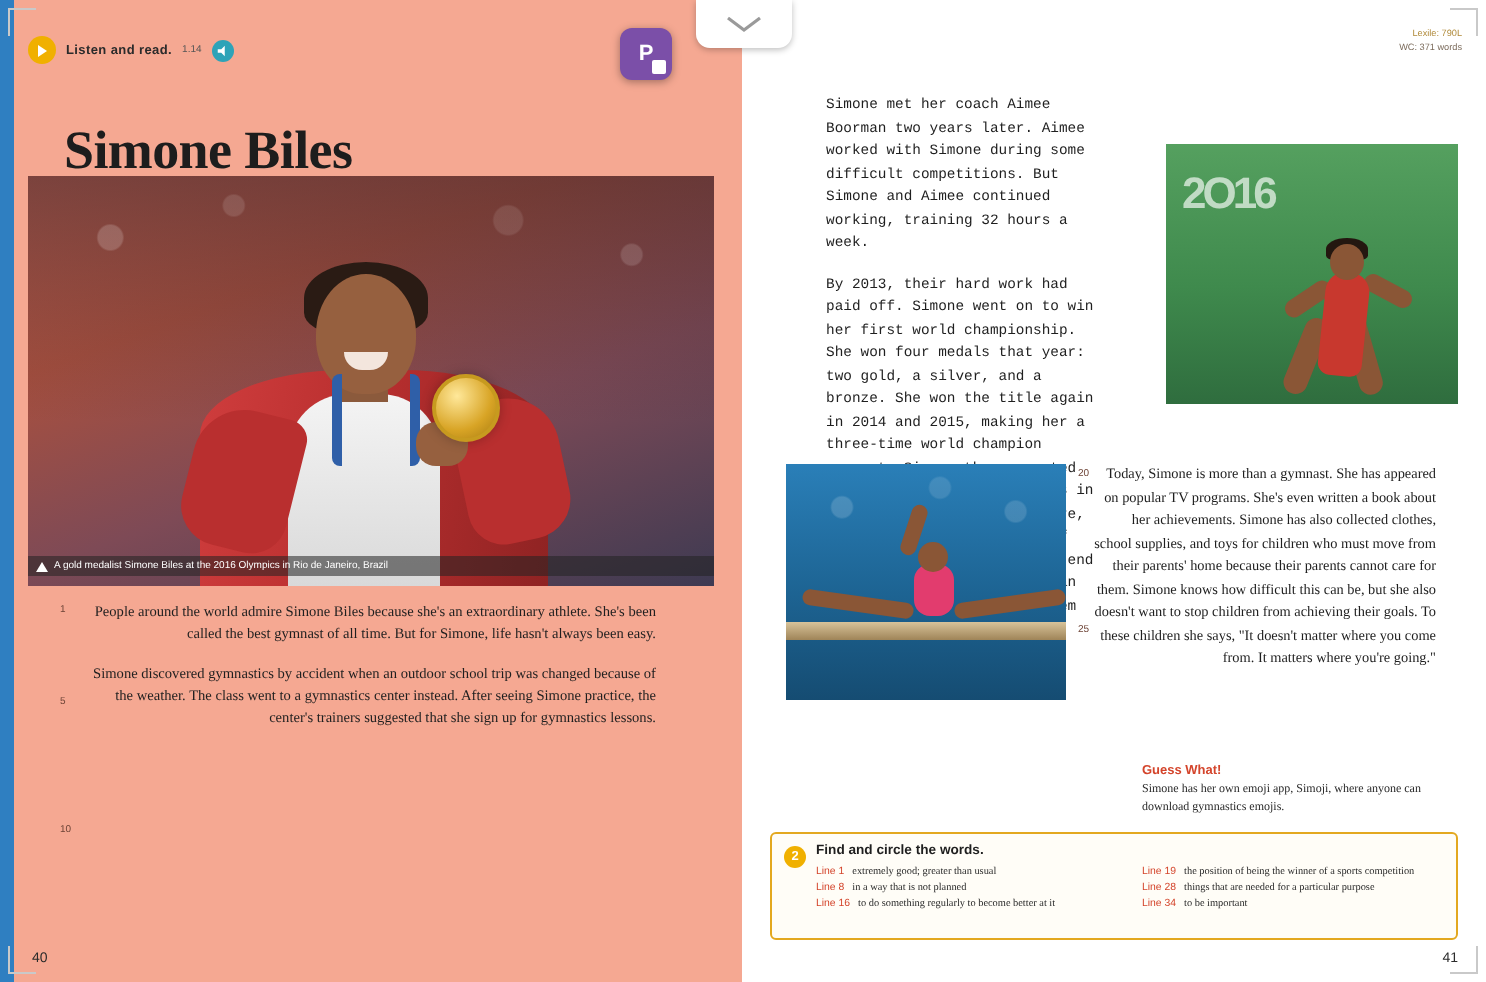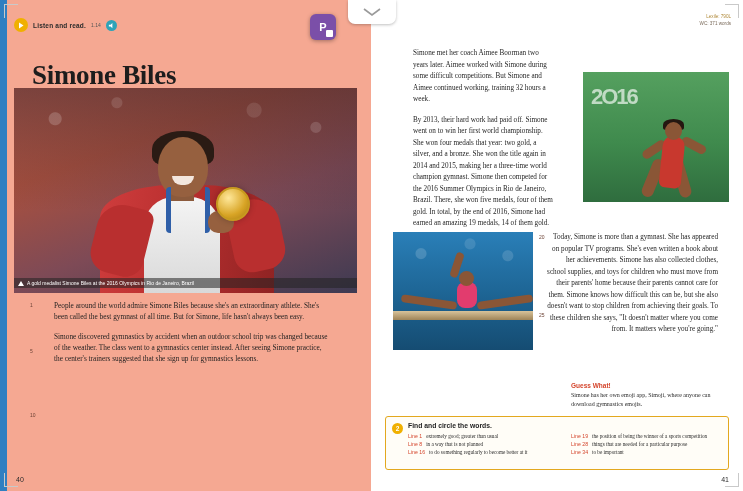--- a/index.html
+++ b/index.html
@@ -20,20 +20,21 @@
     background: #ffffff;
   }
 
   
   .page-left {
     position: absolute;
     left: 0; top: 0;
     width: 426px; height: 491px;
     background: #f3a58e;
     overflow: hidden;
+    text-align: right;
   }
   .left-inner {
     position: absolute;
     left: 0; top: 0; right: 0; bottom: 0;
     background: #f5a892;
   }
   .audio-bar {
     position: absolute;
     left: 14px; top: 18px;
     display: flex;
@@ -191,21 +192,21 @@
     border-bottom: 5px solid #fff;
   }
   .left-body {
     position: absolute;
     left: 38px; top: 300px;
     width: 290px;
     font-size: 7.3px;
     line-height: 1.55;
     color: #1f1f1f;
   }
-  .left-body p { margin: 0 0 8px 16px; }
+  .left-body p { margin: 0 0 8px 0; }
   .linemark {
     position: absolute;
     left: 30px;
     font-family: "Liberation Sans", sans-serif;
     font-size: 5px;
     color: #6d4336;
   }
   .pg-left {
     position: absolute;
     left: 16px; bottom: 8px;
@@ -233,21 +234,21 @@
   }
   .level-badge .l1 { color: #b08a3a; }
   .right-col-left {
     position: absolute;
     left: 42px; top: 48px;
     width: 140px;
     font-size: 7.2px;
     line-height: 1.6;
     color: #1f1f1f;
   }
-  .right-col-left p { margin: 0 0 9px 0; }
+  .right-col-left p { margin: 0 0 9px 0; font-family: Liberation Mono, monospace; }
   .photo-rio {
     position: absolute;
     right: 14px; top: 72px;
     width: 146px; height: 130px;
     overflow: hidden;
     background: #3b7a4b;
   }
   .photo-rio .floor {
     position: absolute; left:0; top:0; width:100%; height:100%;
     background: linear-gradient(180deg,#55a05f 0%, #3f8a4d 55%, #2f6d3e 100%);

